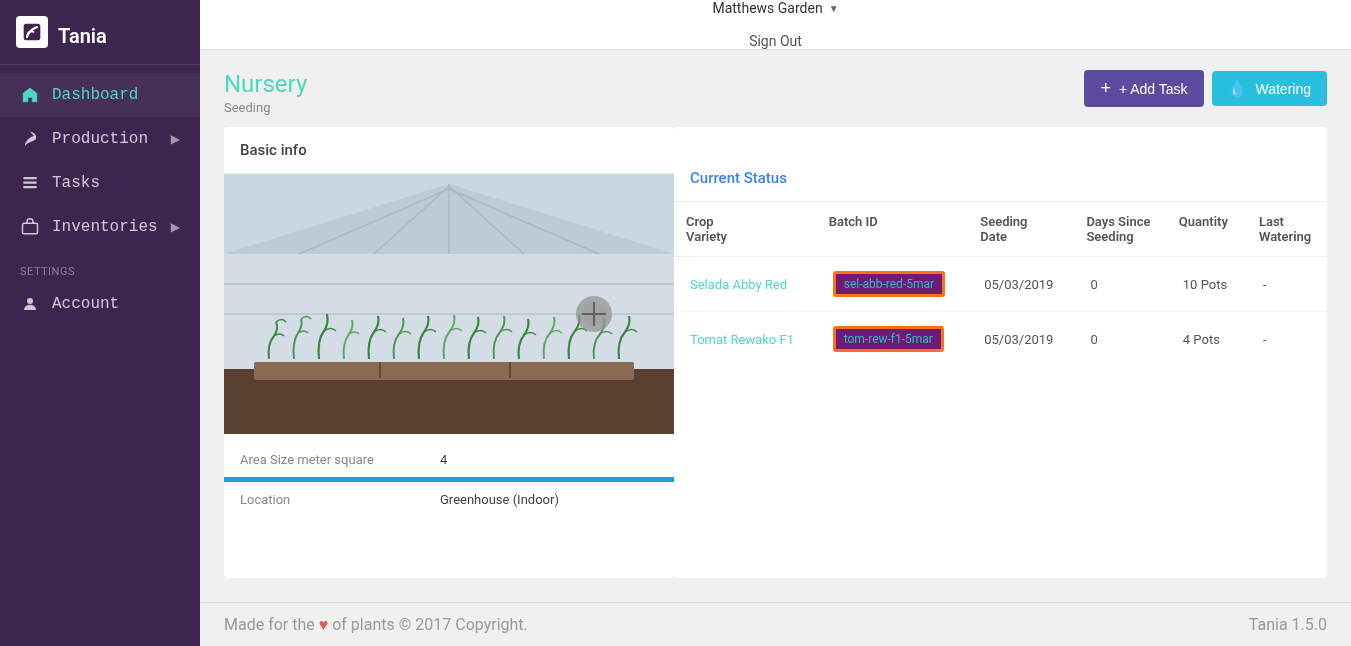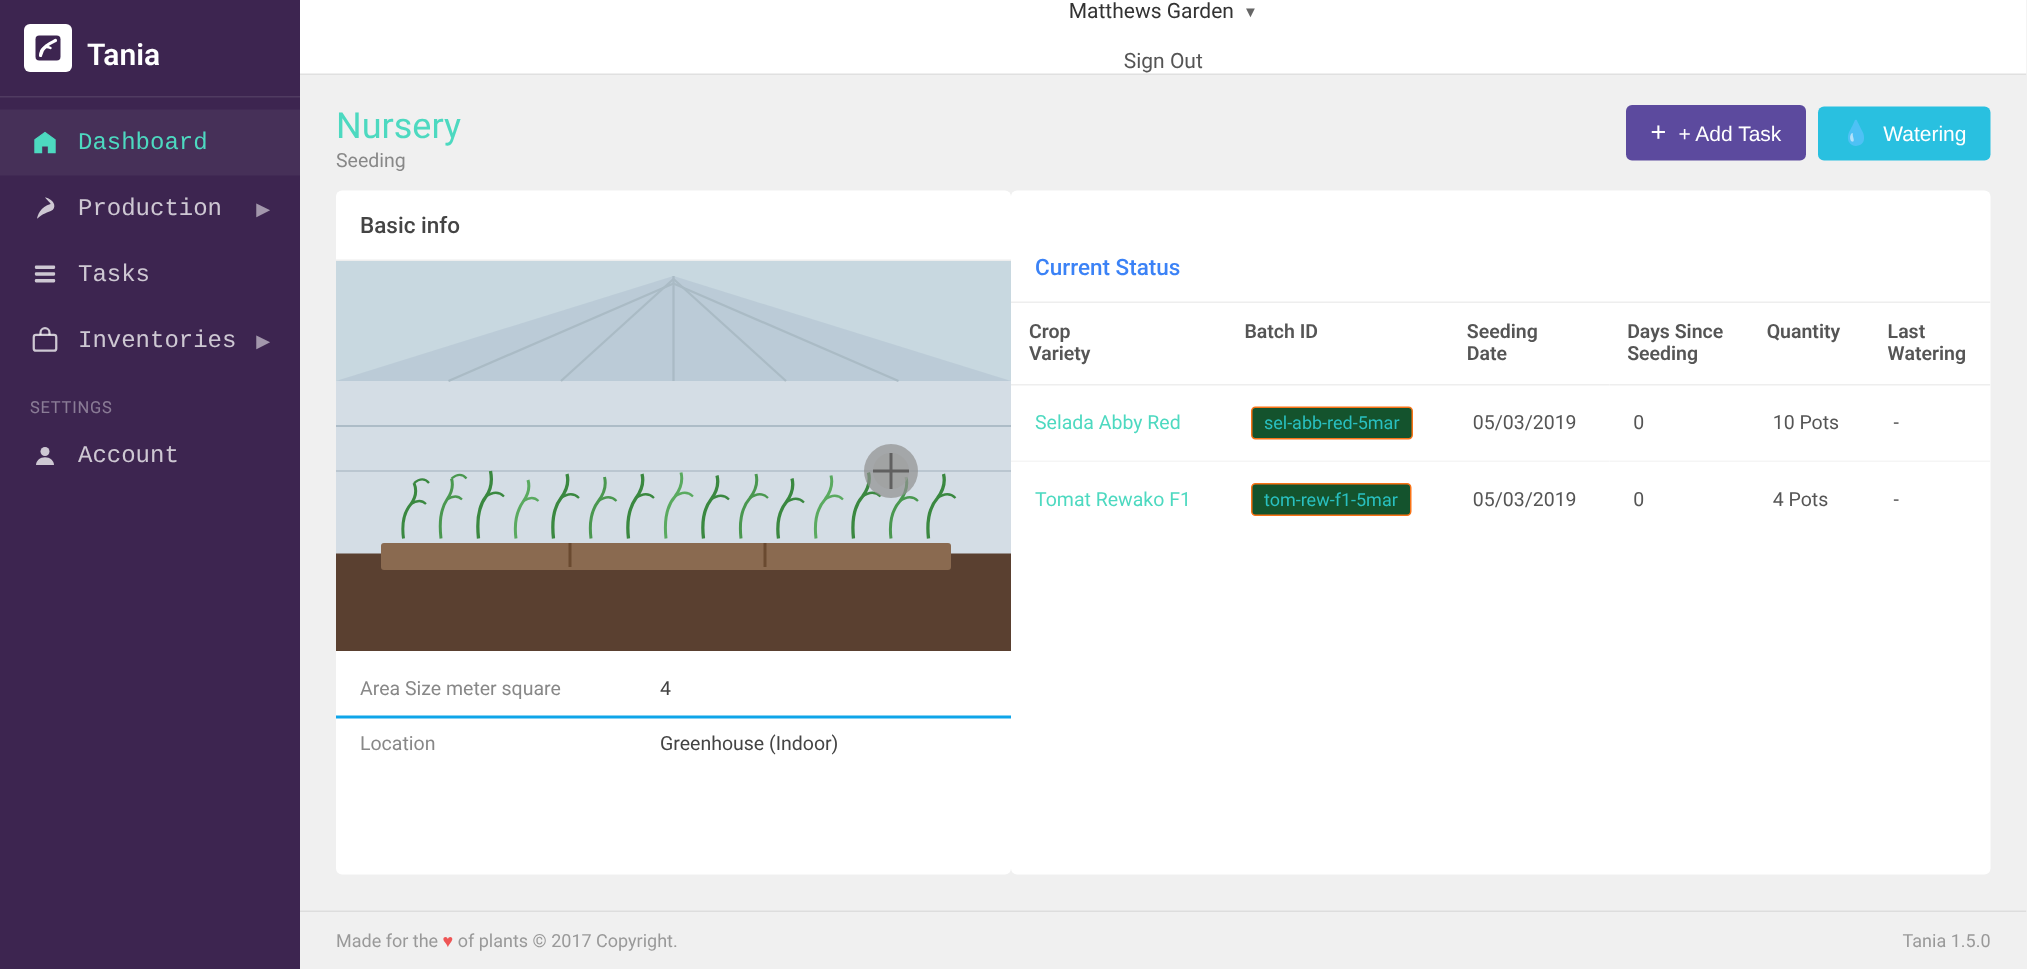--- a/index.html
+++ b/index.html
@@ -42,37 +42,37 @@
 
     
     .content-area { display: flex; padding: 0 24px 24px; flex: 1; }
 
     
     .basic-info-card { background: #fff; border-radius: 4px; width: 450px; flex-shrink: 0; overflow: hidden; }
     .basic-info-header { padding: 14px 16px; font-size: 15px; font-weight: 500; color: #444; border-bottom: 1px solid #eee; }
     .basic-info-image { width: 100%; height: 260px; overflow: hidden; }
     .greenhouse-svg { width: 100%; height: 260px; }
     .basic-info-table { padding: 8px 0; }
-    .info-row { display: flex; padding: 10px 16px; border-bottom: 2px solid #0ea5e9; }
+    .info-row { display: flex; padding: 10px 16px; border-bottom: 5px solid #0ea5e9; }
     .info-row:last-child { border-bottom: none; }
     .info-label { color: #888; width: 200px; font-size: 13px; }
     .info-value { color: #444; font-size: 13px; }
 
     
     .current-status-card { background: #fff; border-radius: 4px; flex: 1; overflow: hidden; }
     .current-status-header { padding: 14px 16px; font-size: 15px; font-weight: 500; color: #3b82f6; border-bottom: 1px solid #eee; margin-top: 28px; }
     .status-table { width: 100%; border-collapse: collapse; }
     .status-table th { text-align: left; padding: 12px 12px; font-size: 13px; font-weight: 600; color: #555; border-bottom: 1px solid #eee; vertical-align: top; }
     .status-table td { padding: 14px 16px; font-size: 13px; color: #555; border-bottom: 1px solid #f5f5f5; vertical-align: middle; }
     .status-table tr:last-child td { border-bottom: none; }
-    .batch-id-badge { background: #14532d; color: #29c0c0; border: 1px solid #f97316; border-radius: 3px; padding: 3px 8px; font-size: 12px; display: inline-block; }
+    .batch-id-badge { background: #701a75; color: #29c0c0; border: 3px solid #f97316; border-radius: 3px; padding: 3px 8px; font-size: 12px; display: inline-block; }
     .crop-link { color: #4dd9c0; text-decoration: none; cursor: pointer; }
 
     
-    .footer { background: #f0f0f0; padding: 12px 24px; display: flex; justify-content: space-between; align-items: center; font-size: 12px; color: #999; border-top: 1px solid #ddd; }
+    .footer { background: #f0f0f0; padding: 12px 24px; display: flex; justify-content: space-between; align-items: center; font-size: 16px; color: #999; border-top: 1px solid #ddd; }
     .footer-heart { color: #e55; }
   </style>
 </head>
 <body>
 
 <div class="app-wrapper">
 
   <div class="sidebar">
     <div class="sidebar-logo">
       <div class="logo-icon">

